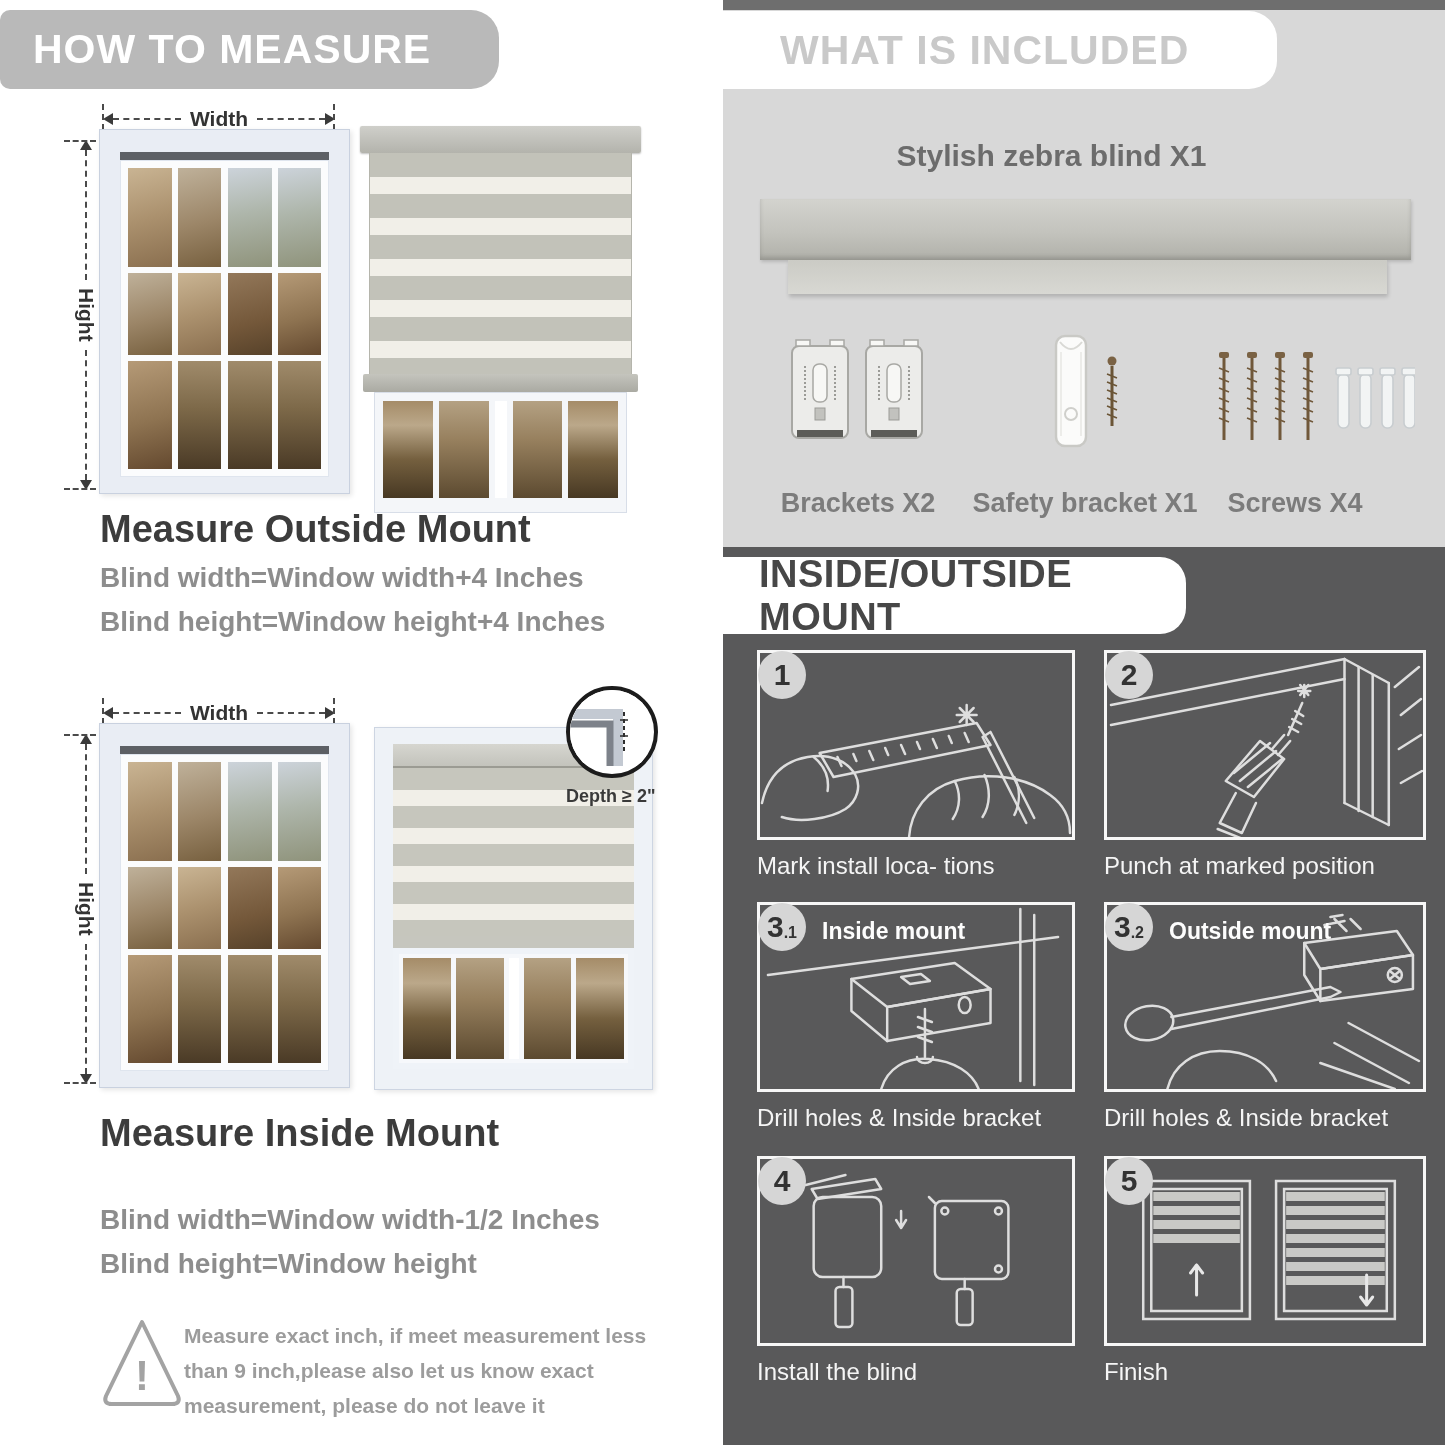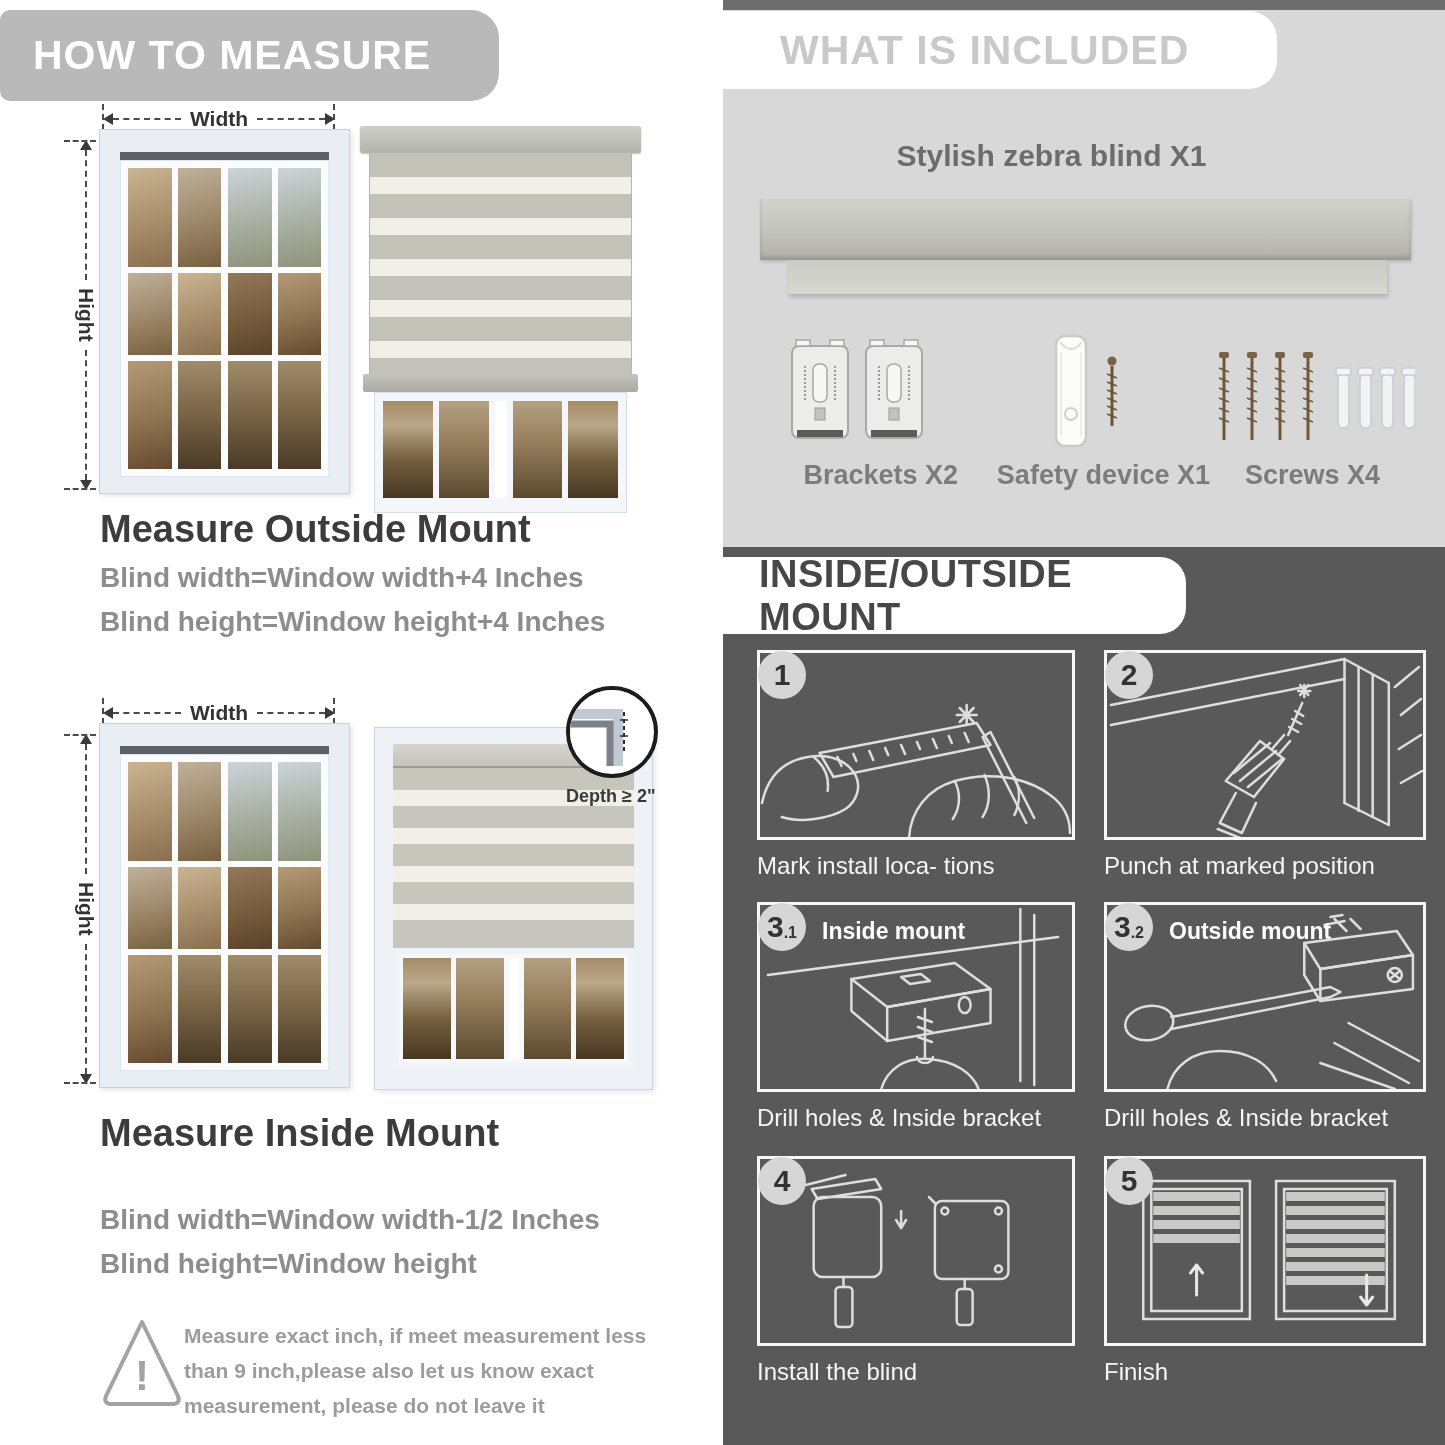--- a/index.html
+++ b/index.html
@@ -1,21 +1,21 @@
 <!DOCTYPE html>
 <html><head>
 <meta charset="utf-8">
 <style>
   html,body{margin:0;padding:0;background:#fff;}
   #canvas{position:relative;width:1445px;height:1445px;background:#ffffff;
           font-family:"Liberation Sans",sans-serif;overflow:hidden;}
 
   
   .banner{position:absolute;display:flex;align-items:center;font-weight:bold;letter-spacing:1px;}
-  .banner-left{left:0;top:10px;width:466px;height:91px;background:#b9b9b9;
+  .banner-left{left:0;top:10px;width:466px;height:79px;background:#b9b9b9;
                border-radius:10px 28px 28px 10px;color:#fff;font-size:41px;padding-left:33px;}
   .banner-right{left:723px;top:11px;width:497px;height:78px;background:#fff;
                 border-radius:0 28px 28px 0;color:#c9c9c9;font-size:41px;padding-left:57px;}
   .banner-dark{left:723px;top:557px;width:427px;height:77px;background:#fff;
                border-radius:0 26px 26px 0;color:#474747;font-size:38px;padding-left:36px;letter-spacing:.5px;}
 
   
   .right-top{position:absolute;left:723px;top:0;width:722px;height:547px;background:#d8d8d8;}
   .top-strip{position:absolute;left:723px;top:0;width:722px;height:10px;background:#6e6e6e;}
   .right-bottom{position:absolute;left:723px;top:547px;width:722px;height:898px;background:#59595a;}
@@ -88,21 +88,21 @@
 
   
   .blind-label{position:absolute;left:723px;top:139px;width:657px;text-align:center;
                font-size:30px;font-weight:bold;color:#6c6c6c;}
   .hr-top{position:absolute;left:760px;top:199px;width:651px;height:61px;
           background:linear-gradient(180deg,#d3d3ce 0%,#c3c3bd 55%,#b0b0a9 100%);
           box-shadow:inset 0 -3px 4px rgba(0,0,0,.15),1px 2px 3px rgba(0,0,0,.15);}
   .hr-bottom{position:absolute;left:788px;top:260px;width:599px;height:34px;
              background:linear-gradient(180deg,#cbcbc5,#d8d8d3);box-shadow:1px 3px 4px rgba(0,0,0,.18);}
   .component{position:absolute;}
-  .comp-label{position:absolute;top:460px;font-size:27px;font-weight:bold;color:#7c7c7c;text-align:right;}
+  .comp-label{position:absolute;top:488px;font-size:27px;font-weight:bold;color:#7c7c7c;text-align:center;}
   .cl-1{left:758px;width:200px;}
   .cl-2{left:960px;width:250px;}
   .cl-3{left:1210px;width:170px;}
 
   
   .panel{position:absolute;width:318px;height:190px;border:3px solid #f7f7f7;background:#59595a;box-sizing:border-box;}
   .panel svg.art{position:absolute;inset:0;width:100%;height:100%;}
   .badge{position:absolute;top:-2px;left:-2px;width:48px;height:48px;border-radius:50%;background:#d6d6d6;
          color:#333;display:flex;align-items:center;justify-content:center;font-weight:bold;font-size:30px;}
   .bsub{font-size:16px;margin-top:12px;}
@@ -325,21 +325,21 @@
         <rect x="194" y="34" width="11" height="54" rx="5"></rect>
         <rect x="126" y="28" width="15" height="7" rx="2"></rect>
         <rect x="148" y="28" width="15" height="7" rx="2"></rect>
         <rect x="170" y="28" width="15" height="7" rx="2"></rect>
         <rect x="192" y="28" width="15" height="7" rx="2"></rect>
       </g>
     </svg>
   </div>
 
   <div class="comp-label cl-1">Brackets X2</div>
-  <div class="comp-label cl-2">Safety device X1</div>
+  <div class="comp-label cl-2">Safety bracket X1</div>
   <div class="comp-label cl-3">Screws X4</div>
 
   <div class="right-bottom"></div>
   <div class="banner banner-dark">
     <span>INSIDE/OUTSIDE MOUNT</span>
   </div>
 
   <div class="panel" style="left:757px;top:650px;">
     <svg class="art" viewBox="0 0 314 184" preserveAspectRatio="none">
       <g stroke="#dedede" stroke-width="2.5" fill="none" stroke-linecap="round" stroke-linejoin="round">

